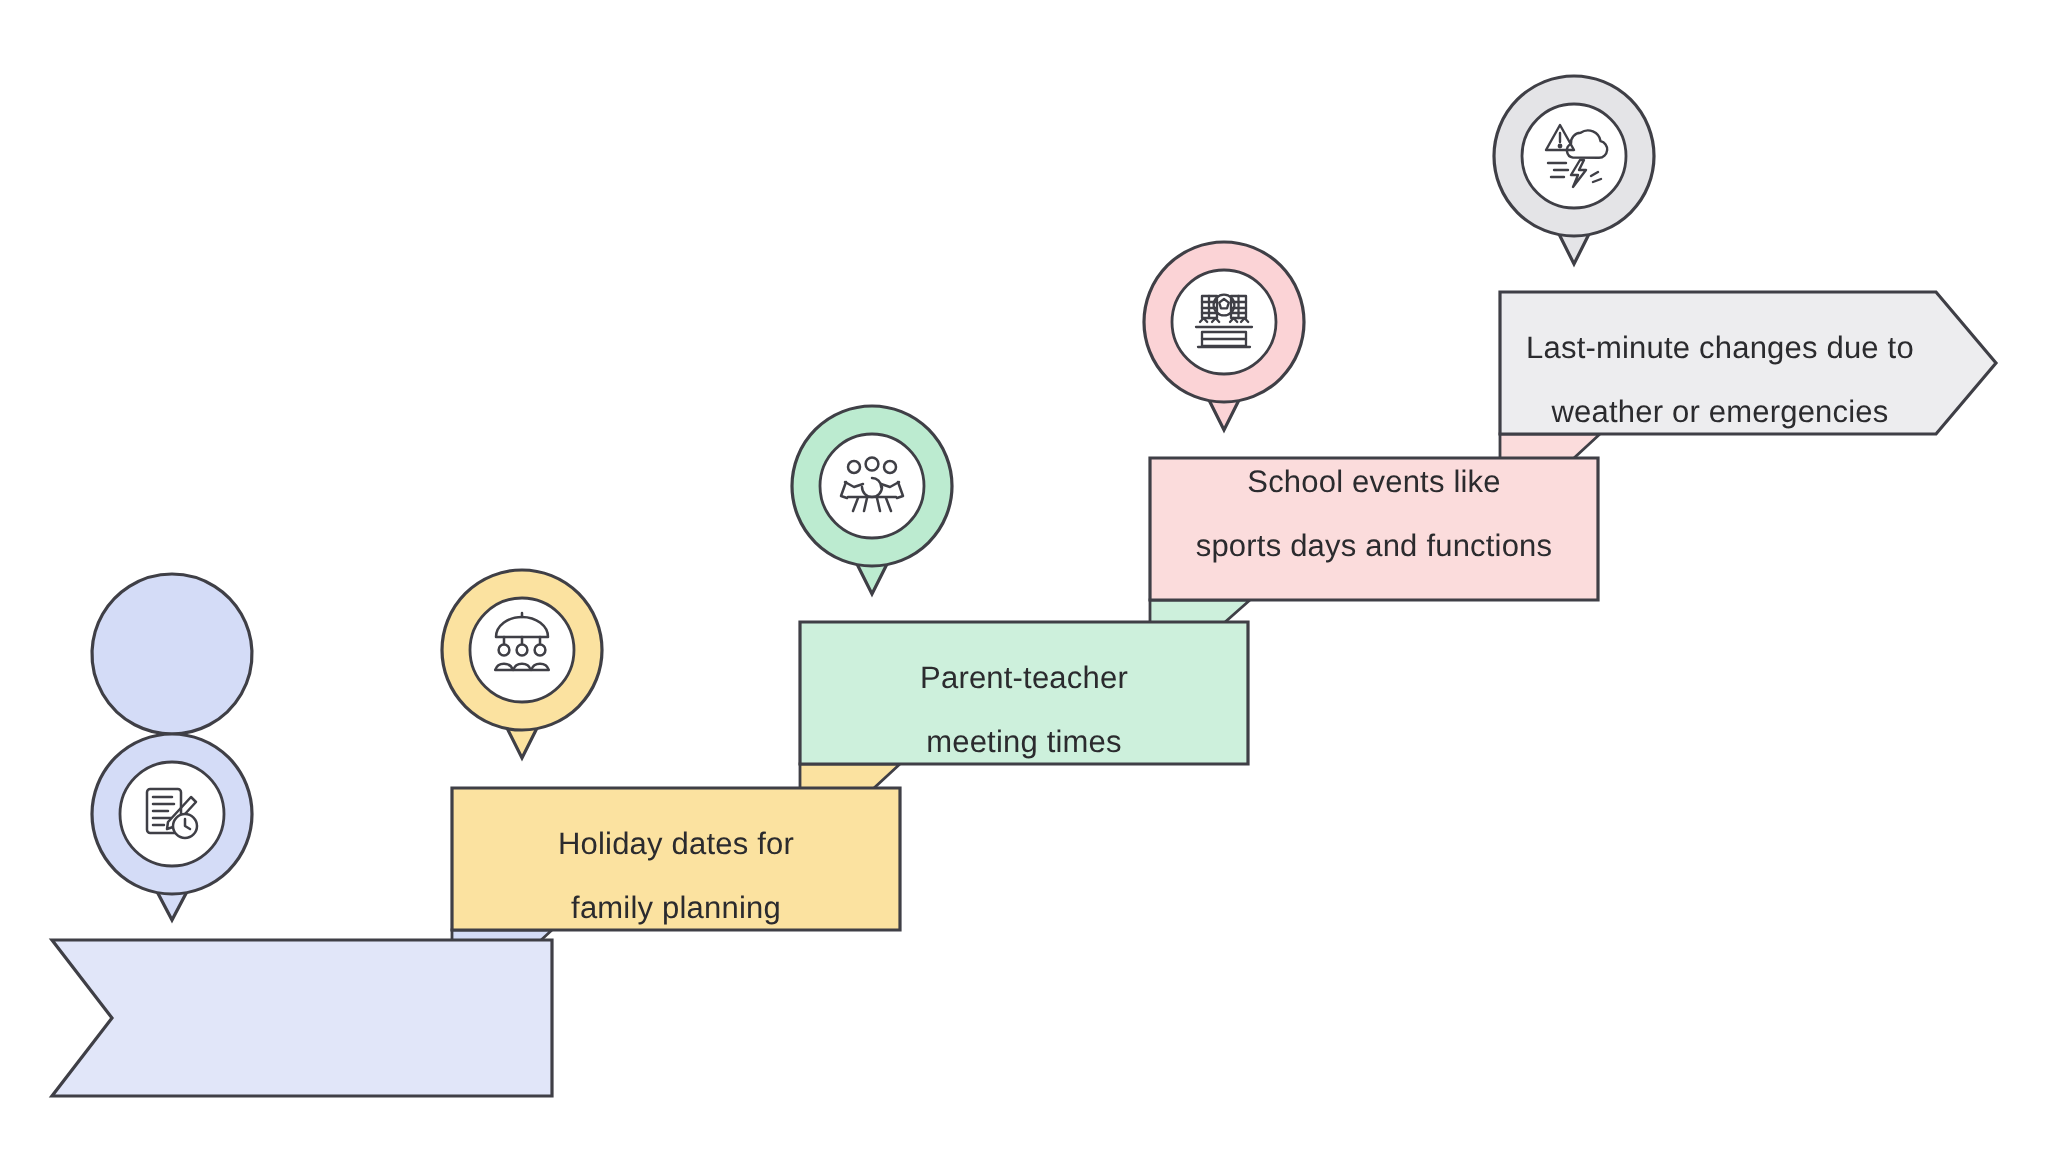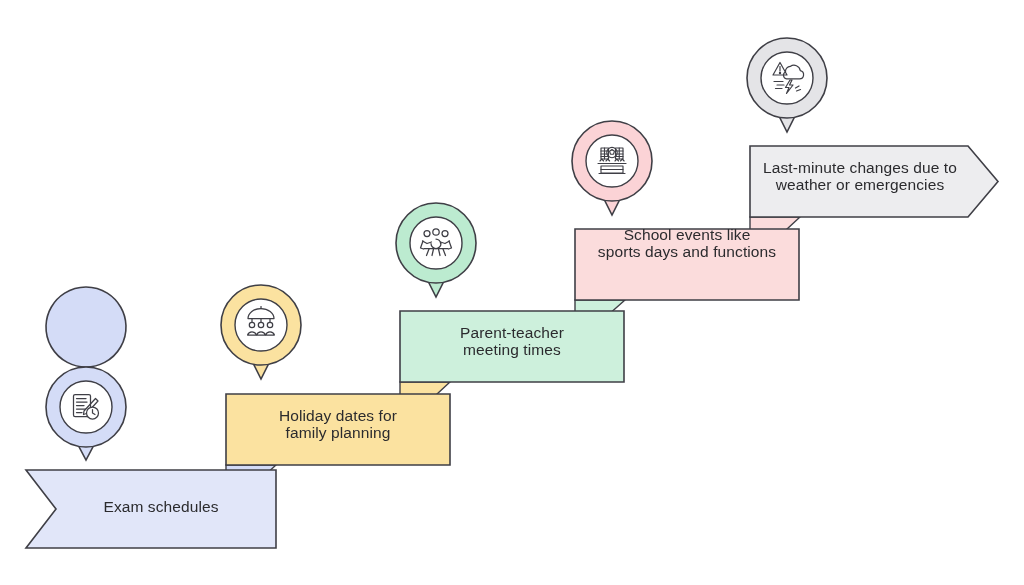--- a/index.html
+++ b/index.html
@@ -23,21 +23,21 @@
     top: 0;
     width: 1024px;
     height: 585px;
     display: block;
   }
   .step-label {
     position: absolute;
     text-align: center;
     color: #2b2b2e;
     font-size: 15.5px;
-    line-height: 17px;
+    line-height: 32px;
     letter-spacing: 0.1px;
     white-space: pre-line;
     font-family: "Liberation Sans", sans-serif;
   }
 </style>
 </head>
 <body>
 
 <div id="stage">
 
@@ -170,21 +170,20 @@
         <line x1="774" y1="81.5" x2="783" y2="81.5"></line>
         <line x1="777" y1="85" x2="784" y2="85"></line>
         <line x1="775.5" y1="88.5" x2="782" y2="88.5"></line>
         <line x1="795.5" y1="88" x2="799" y2="86"></line>
         <line x1="796.5" y1="91" x2="800.5" y2="89.5"></line>
       </g>
     </g>
 
   </svg>
 
-  <div class="step-label" style="left:56px; top:498px; width:210px;">Exam schedules</div>
 
   <div class="step-label" style="left:400px; top:324px; width:224px;">Parent-teacher
 meeting times</div>
 
   <div class="step-label" style="left:226px; top:407px; width:224px;">Holiday dates for
 family planning</div>
 
   <div class="step-label" style="left:569px; top:226px; width:236px;text-align:center;">School events like
 sports days and functions</div>
 

